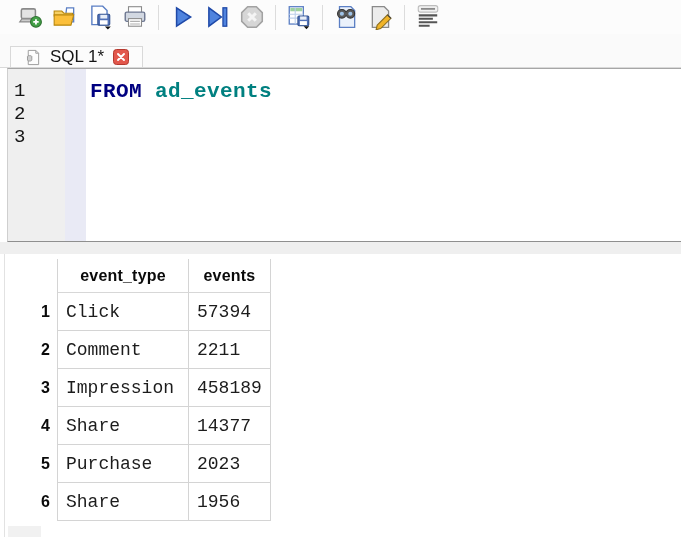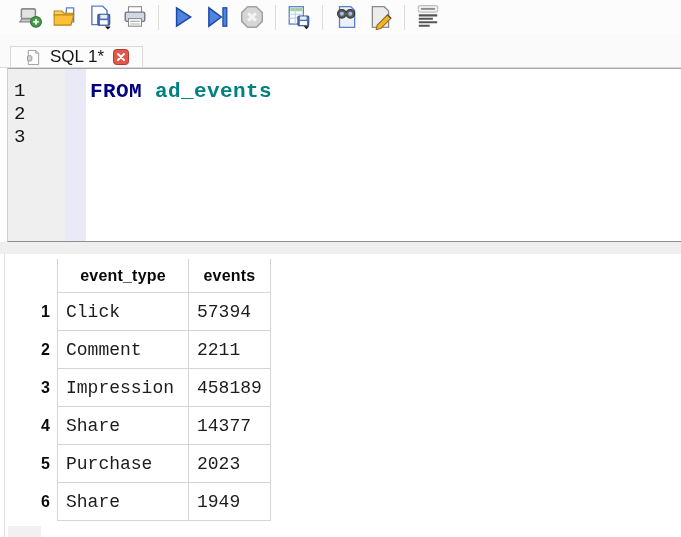--- a/index.html
+++ b/index.html
@@ -239,20 +239,20 @@
             <td class="cell">14377</td>
           </tr>
           <tr>
             <td class="rn">5</td>
             <td class="cell">Purchase</td>
             <td class="cell">2023</td>
           </tr>
           <tr>
             <td class="rn">6</td>
             <td class="cell">Share</td>
-            <td class="cell">1949</td>
+            <td class="cell">1956</td>
           </tr>
         </tbody>
       </table>
     <div class="ghost-rowhead"></div>
   </div>
 
 </div>
 
 </body></html>

